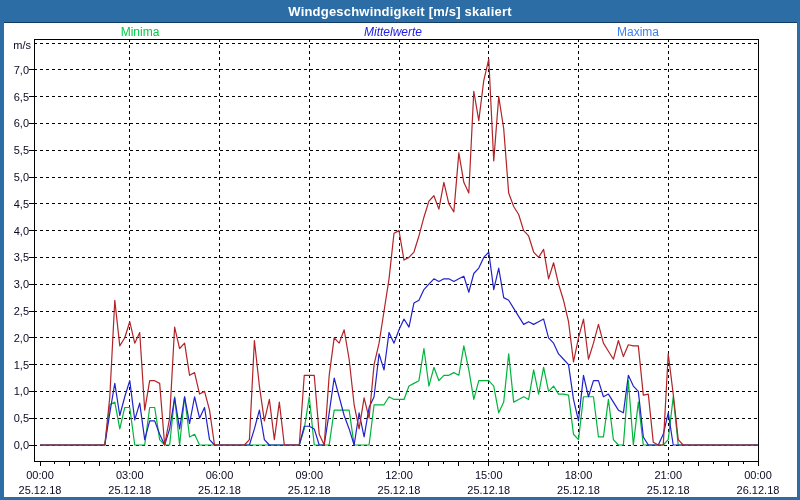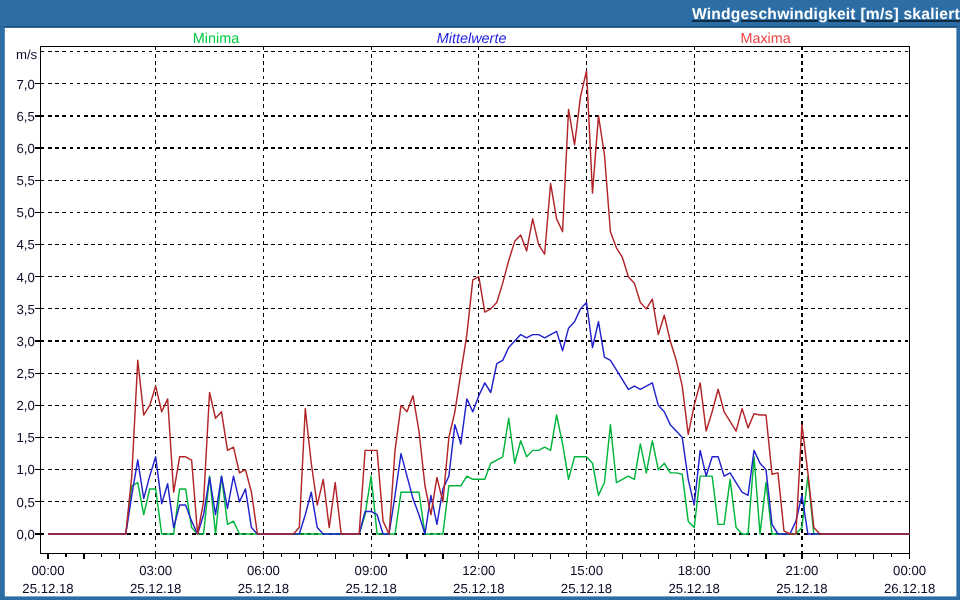--- a/index.html
+++ b/index.html
@@ -2,36 +2,36 @@
 <html><head>
 <meta charset="utf-8">
 <style>
   html,body{margin:0;padding:0;background:#d4d0c8;font-family:"Liberation Sans",sans-serif;}
   .window{
     position:relative;width:800px;height:500px;background:#ffffff;overflow:hidden;
   }
   .titlebar{
     position:absolute;top:0;left:0;right:0;height:22px;
     background:#2d6da5;border-bottom:1px solid #123c64;
-    display:flex;align-items:center;justify-content:flex-end;z-index:3;text-decoration:underline;
+    display:flex;align-items:center;justify-content:center;z-index:3;
   }
   .titlebar .title{
     color:#ffffff;font-weight:bold;font-size:13px;letter-spacing:0.2px;
   }
   .edge{position:absolute;background:#2d6da5;z-index:3;}
   .edge-left{left:0;top:22px;bottom:0;width:4px;}
   .edge-right{right:0;top:22px;bottom:0;width:3px;}
   .edge-bottom{left:0;right:0;bottom:0;height:3px;}
   .legend-item{
     position:absolute;top:25px;transform:translateX(-50%);
     font-size:12px;z-index:2;white-space:nowrap;
   }
-  .legend-minima{left:140px;color:#00cc44;margin-left:40px;}
+  .legend-minima{left:140px;color:#00cc44;}
   .legend-mittelwerte{left:393px;color:#2020e0;font-style:italic;}
-  .legend-maxima{left:638px;color:#ef4444;}
+  .legend-maxima{left:638px;color:#3b82f6;}
   svg.chart{position:absolute;left:0;top:0;z-index:1;}
 </style>
 </head>
 <body>
 
 <div class="window">
   <div class="titlebar">
     <span class="title">Windgeschwindigkeit [m/s] skaliert</span>
   </div>
 

